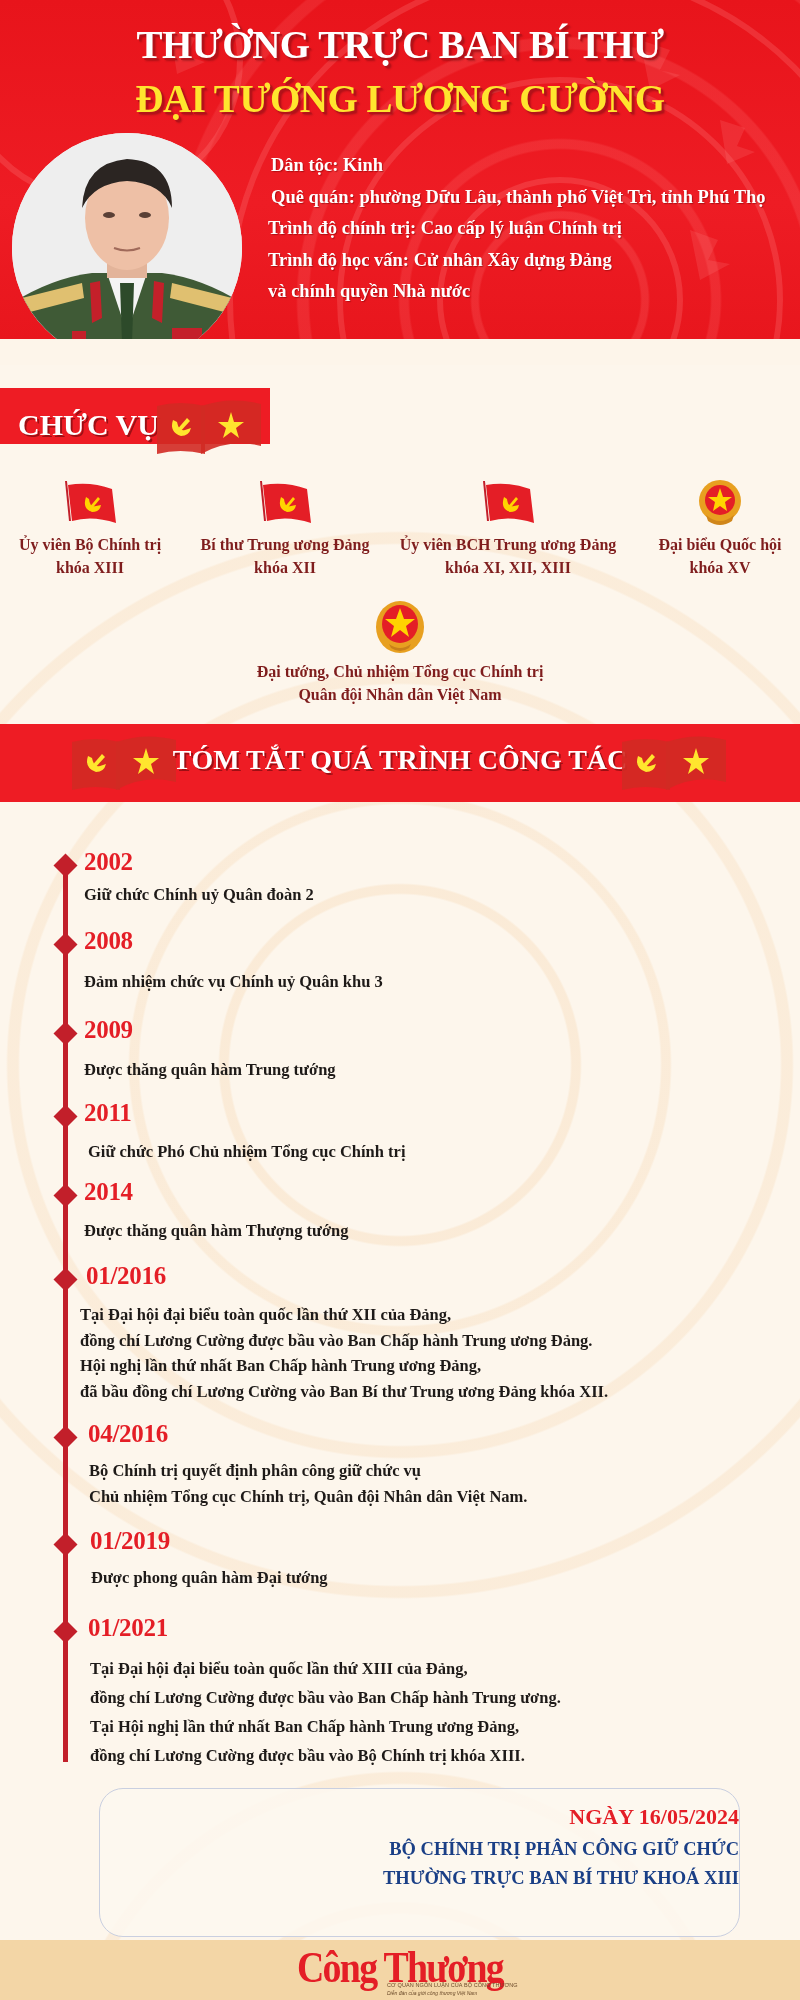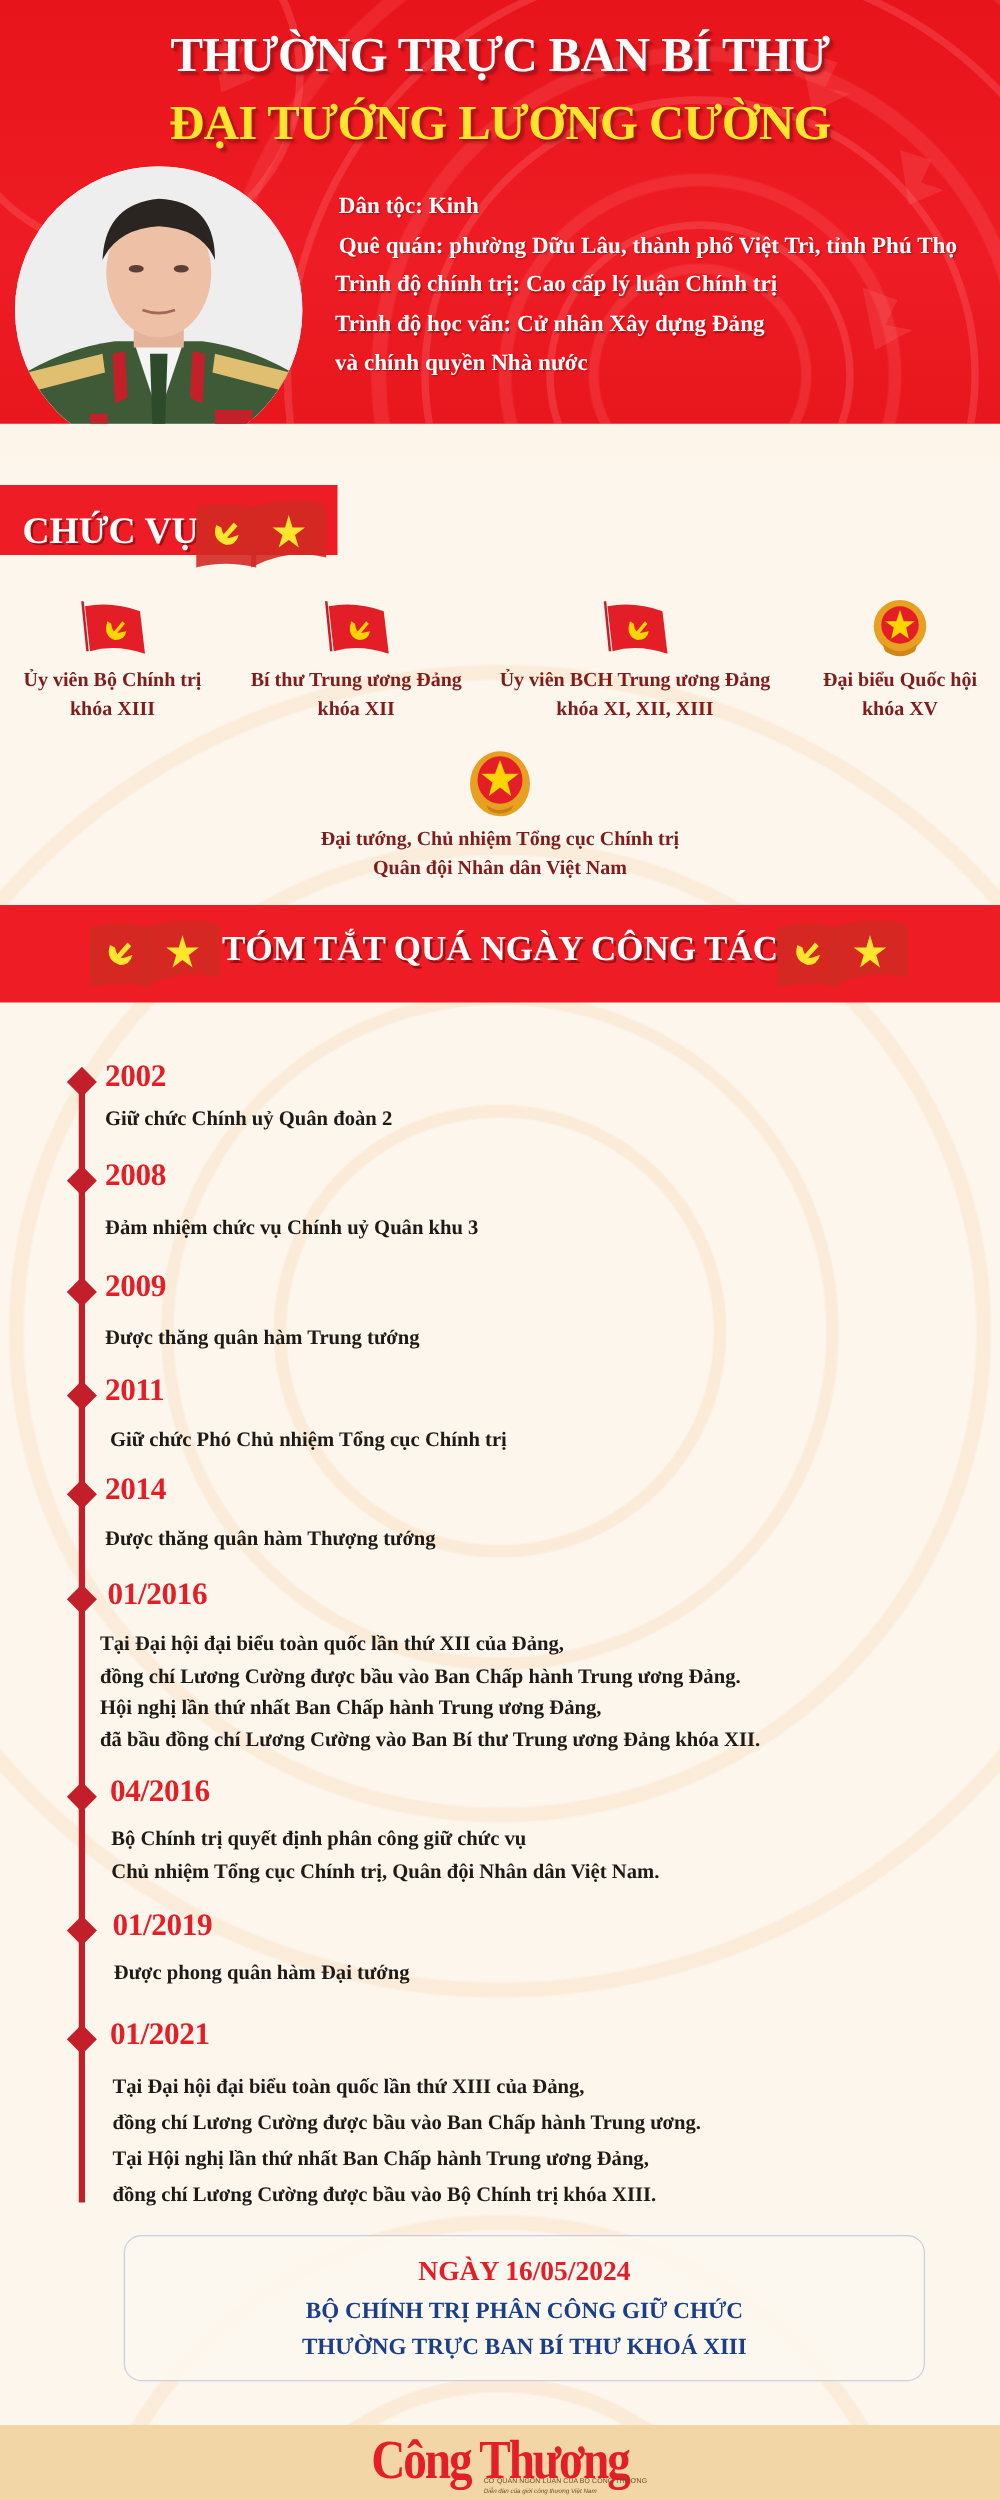--- a/index.html
+++ b/index.html
@@ -96,24 +96,24 @@
   }
   .tl-desc {
     position: absolute; left: 84px;
     font-family: "Liberation Serif", "DejaVu Serif", serif;
     font-weight: bold; font-size: 16.5px; line-height: 25.5px; color: #1e1a18;
     white-space: nowrap;
   }
 
   
   .final-box {
-    position: absolute; left: 99px; top: 1788px; width: 641px; height: 117px;
-    border: 1px solid #c9cfe0; border-radius: 14px;
+    position: absolute; left: 99px; top: 1788px; width: 641px; height: 149px;
+    border: 1px solid #c9cfe0; border-radius: 24px;
     background: rgba(253,248,240,0.85);
-    text-align: center;
+    text-align: right;
     font-family: "Liberation Serif", "DejaVu Serif", serif; font-weight: bold;
   }
   .final-box .date { position: absolute; left: 0; width: 100%; top: 15px; font-size: 22px; color: #e41e26; }
   .final-box .line { position: absolute; left: 0; width: 100%; font-size: 18.5px; color: #1a3f86; }
 
   
   .footer {
     position: absolute; left: 0; top: 1940px; width: 800px; height: 60px;
     background: #f3d6a6;
   }
@@ -257,21 +257,21 @@
 </div>
 
 <div class="summary-banner">
   <svg class="banner-flag" style="left:70px;top:10px" width="110" height="60" viewBox="0 0 110 60">
     <path d="M2 8 Q25 2 50 8 L50 56 Q25 50 2 56 Z" fill="#d12a24" opacity="0.9"></path>
     <path d="M46 8 Q75 -2 106 6 L106 48 Q75 40 46 56 Z" fill="#d12a24" opacity="0.9"></path>
     <path d="M18 22 Q14 34 26 38 Q34 38 36 30 L30 32 Q24 34 22 24 Z" fill="#ffe52e"></path>
     <path d="M20 34 L32 20 L35 23 L23 36 Z" fill="#ffe52e"></path>
     <polygon points="76,14 79,24 89,24 81,30 84,40 76,34 68,40 71,30 63,24 73,24" fill="#ffe52e"></polygon>
   </svg>
-  <div class="label">TÓM TẮT QUÁ NGÀY CÔNG TÁC</div>
+  <div class="label">TÓM TẮT QUÁ TRÌNH CÔNG TÁC</div>
   <svg class="banner-flag" style="left:620px;top:10px" width="110" height="60" viewBox="0 0 110 60">
     <path d="M2 8 Q25 2 50 8 L50 56 Q25 50 2 56 Z" fill="#d12a24" opacity="0.9"></path>
     <path d="M46 8 Q75 -2 106 6 L106 48 Q75 40 46 56 Z" fill="#d12a24" opacity="0.9"></path>
     <path d="M18 22 Q14 34 26 38 Q34 38 36 30 L30 32 Q24 34 22 24 Z" fill="#ffe52e"></path>
     <path d="M20 34 L32 20 L35 23 L23 36 Z" fill="#ffe52e"></path>
     <polygon points="76,14 79,24 89,24 81,30 84,40 76,34 68,40 71,30 63,24 73,24" fill="#ffe52e"></polygon>
   </svg>
 </div>
 
 <div class="timeline-line"></div>

